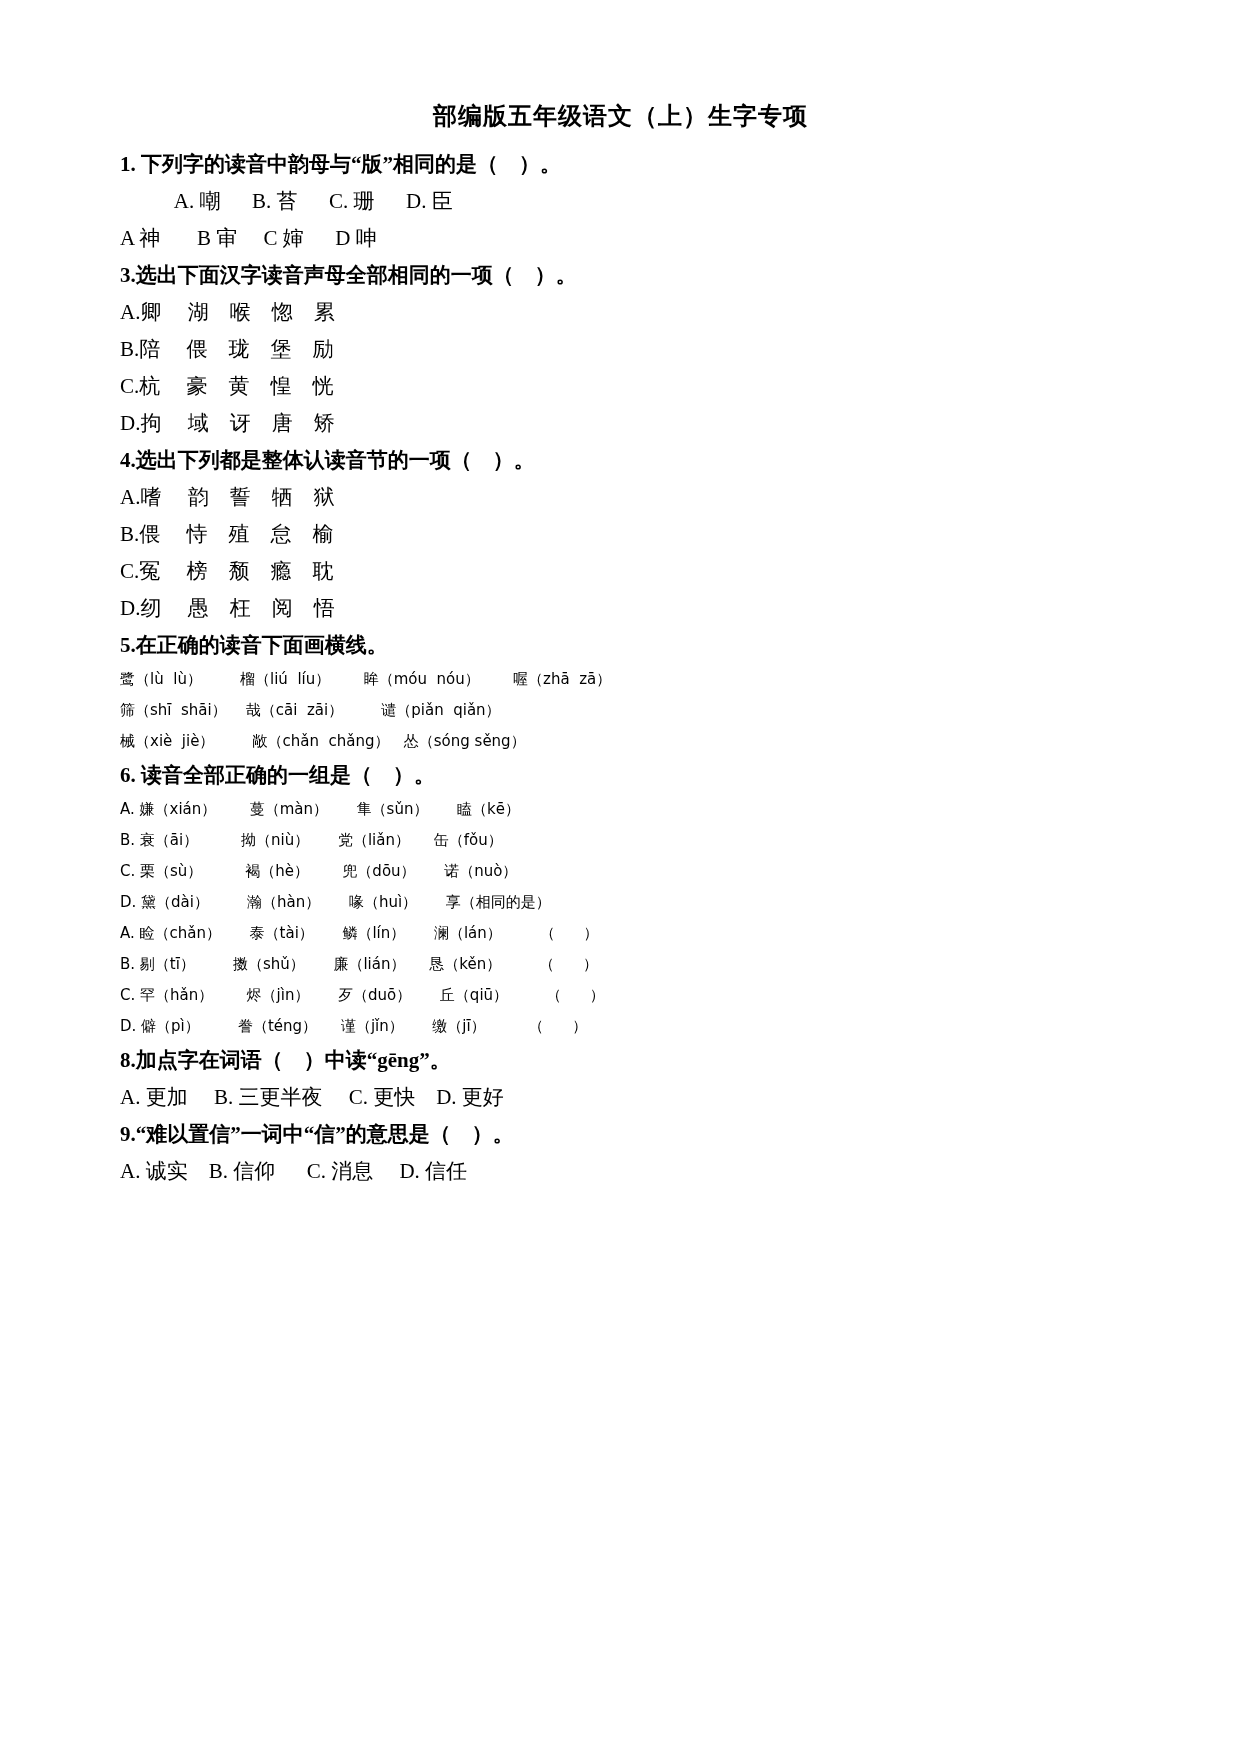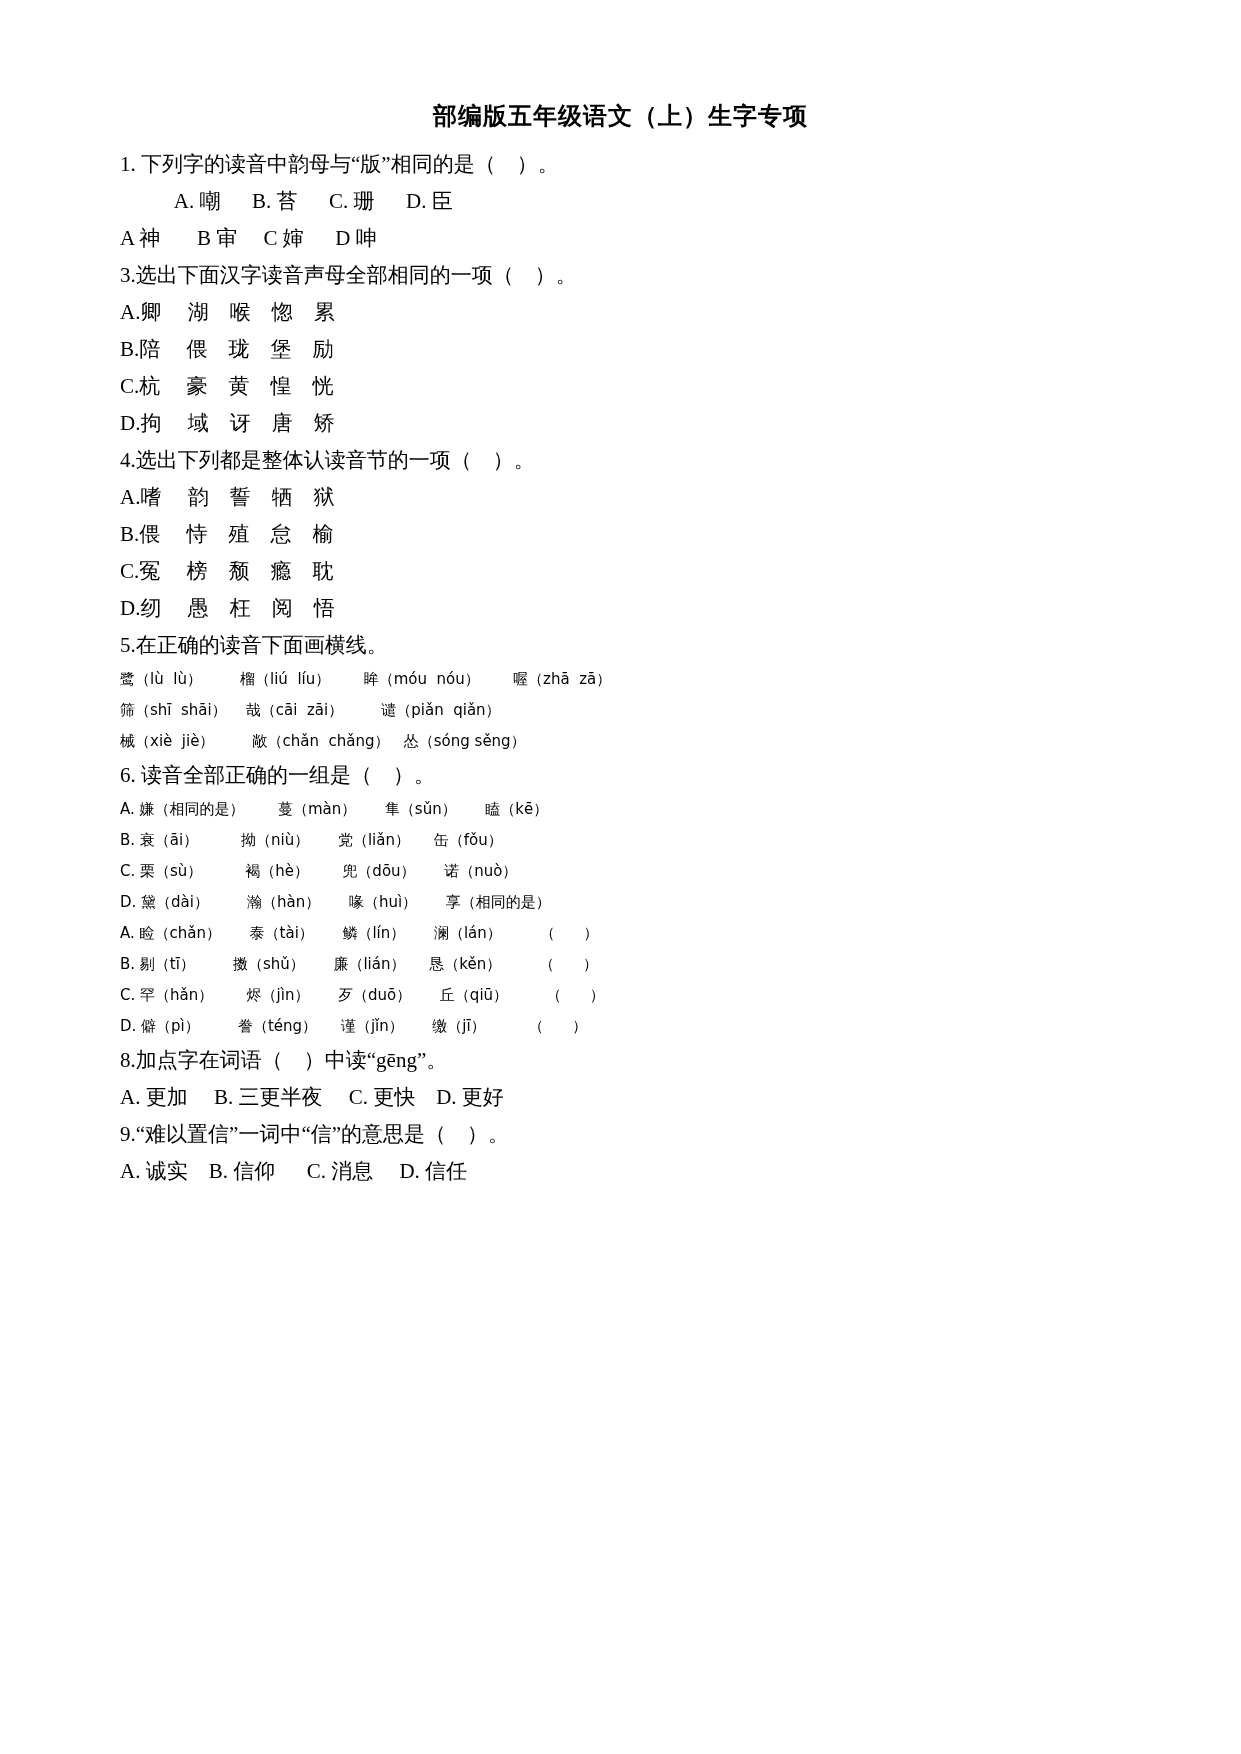--- a/index.html
+++ b/index.html
@@ -25,20 +25,21 @@
     font-weight: bold;
     font-size: 24px;
     margin: 0 0 22px 0;
     letter-spacing: 1px;
   }
   .q {
     font-size: 21px;
     line-height: 1.0;
     margin: 0 0 16px 0;
     white-space: pre;
+    font-weight: bold;
   }
   .line {
     font-size: 21px;
     line-height: 1.0;
     margin: 0 0 16px 0;
     white-space: pre;
   }
   .indent {
     padding-left: 34px;
   }
@@ -69,21 +70,21 @@
   <div class="line">B.偎     恃    殖    怠    榆</div>
   <div class="line">C.冤     榜    颓    瘾    耽</div>
   <div class="line">D.纫     愚    枉    阅    悟</div>
 
   <div class="q">5.在正确的读音下面画横线。</div>
   <div class="line pinyin">鹭（lù  lù）        榴（liú  líu）       眸（móu  nóu）       喔（zhā  zā）</div>
   <div class="line pinyin">筛（shī  shāi）    哉（cāi  zāi）        谴（piǎn  qiǎn）</div>
   <div class="line pinyin">械（xiè  jiè）        敞（chǎn  chǎng）   怂（sóng sěng）</div>
 
   <div class="q">6. 读音全部正确的一组是（    ）。</div>
-  <div class="line pinyin">A. 嫌（相同的是）       蔓（màn）      隼（sǔn）      瞌（kē）</div>
+  <div class="line pinyin">A. 嫌（xián）       蔓（màn）      隼（sǔn）      瞌（kē）</div>
   <div class="line pinyin">B. 衰（āi）         拗（niù）      党（liǎn）     缶（fǒu）</div>
   <div class="line pinyin">C. 栗（sù）         褐（hè）       兜（dōu）      诺（nuò）</div>
   <div class="line pinyin">D. 黛（dài）        瀚（hàn）      喙（huì）      享（相同的是）</div>
 
   <div class="line pinyin">A. 睑（chǎn）      泰（tài）      鳞（lín）      澜（lán）        （      ）</div>
   <div class="line pinyin">B. 剔（tī）        擞（shǔ）      廉（lián）     恳（kěn）        （      ）</div>
   <div class="line pinyin">C. 罕（hǎn）       烬（jìn）      歹（duō）      丘（qiū）        （      ）</div>
   <div class="line pinyin">D. 僻（pì）        誊（téng）     谨（jǐn）      缴（jī）         （      ）</div>
 
   <div class="q">8.加点字在词语（    ）中读“gēng”。</div>

